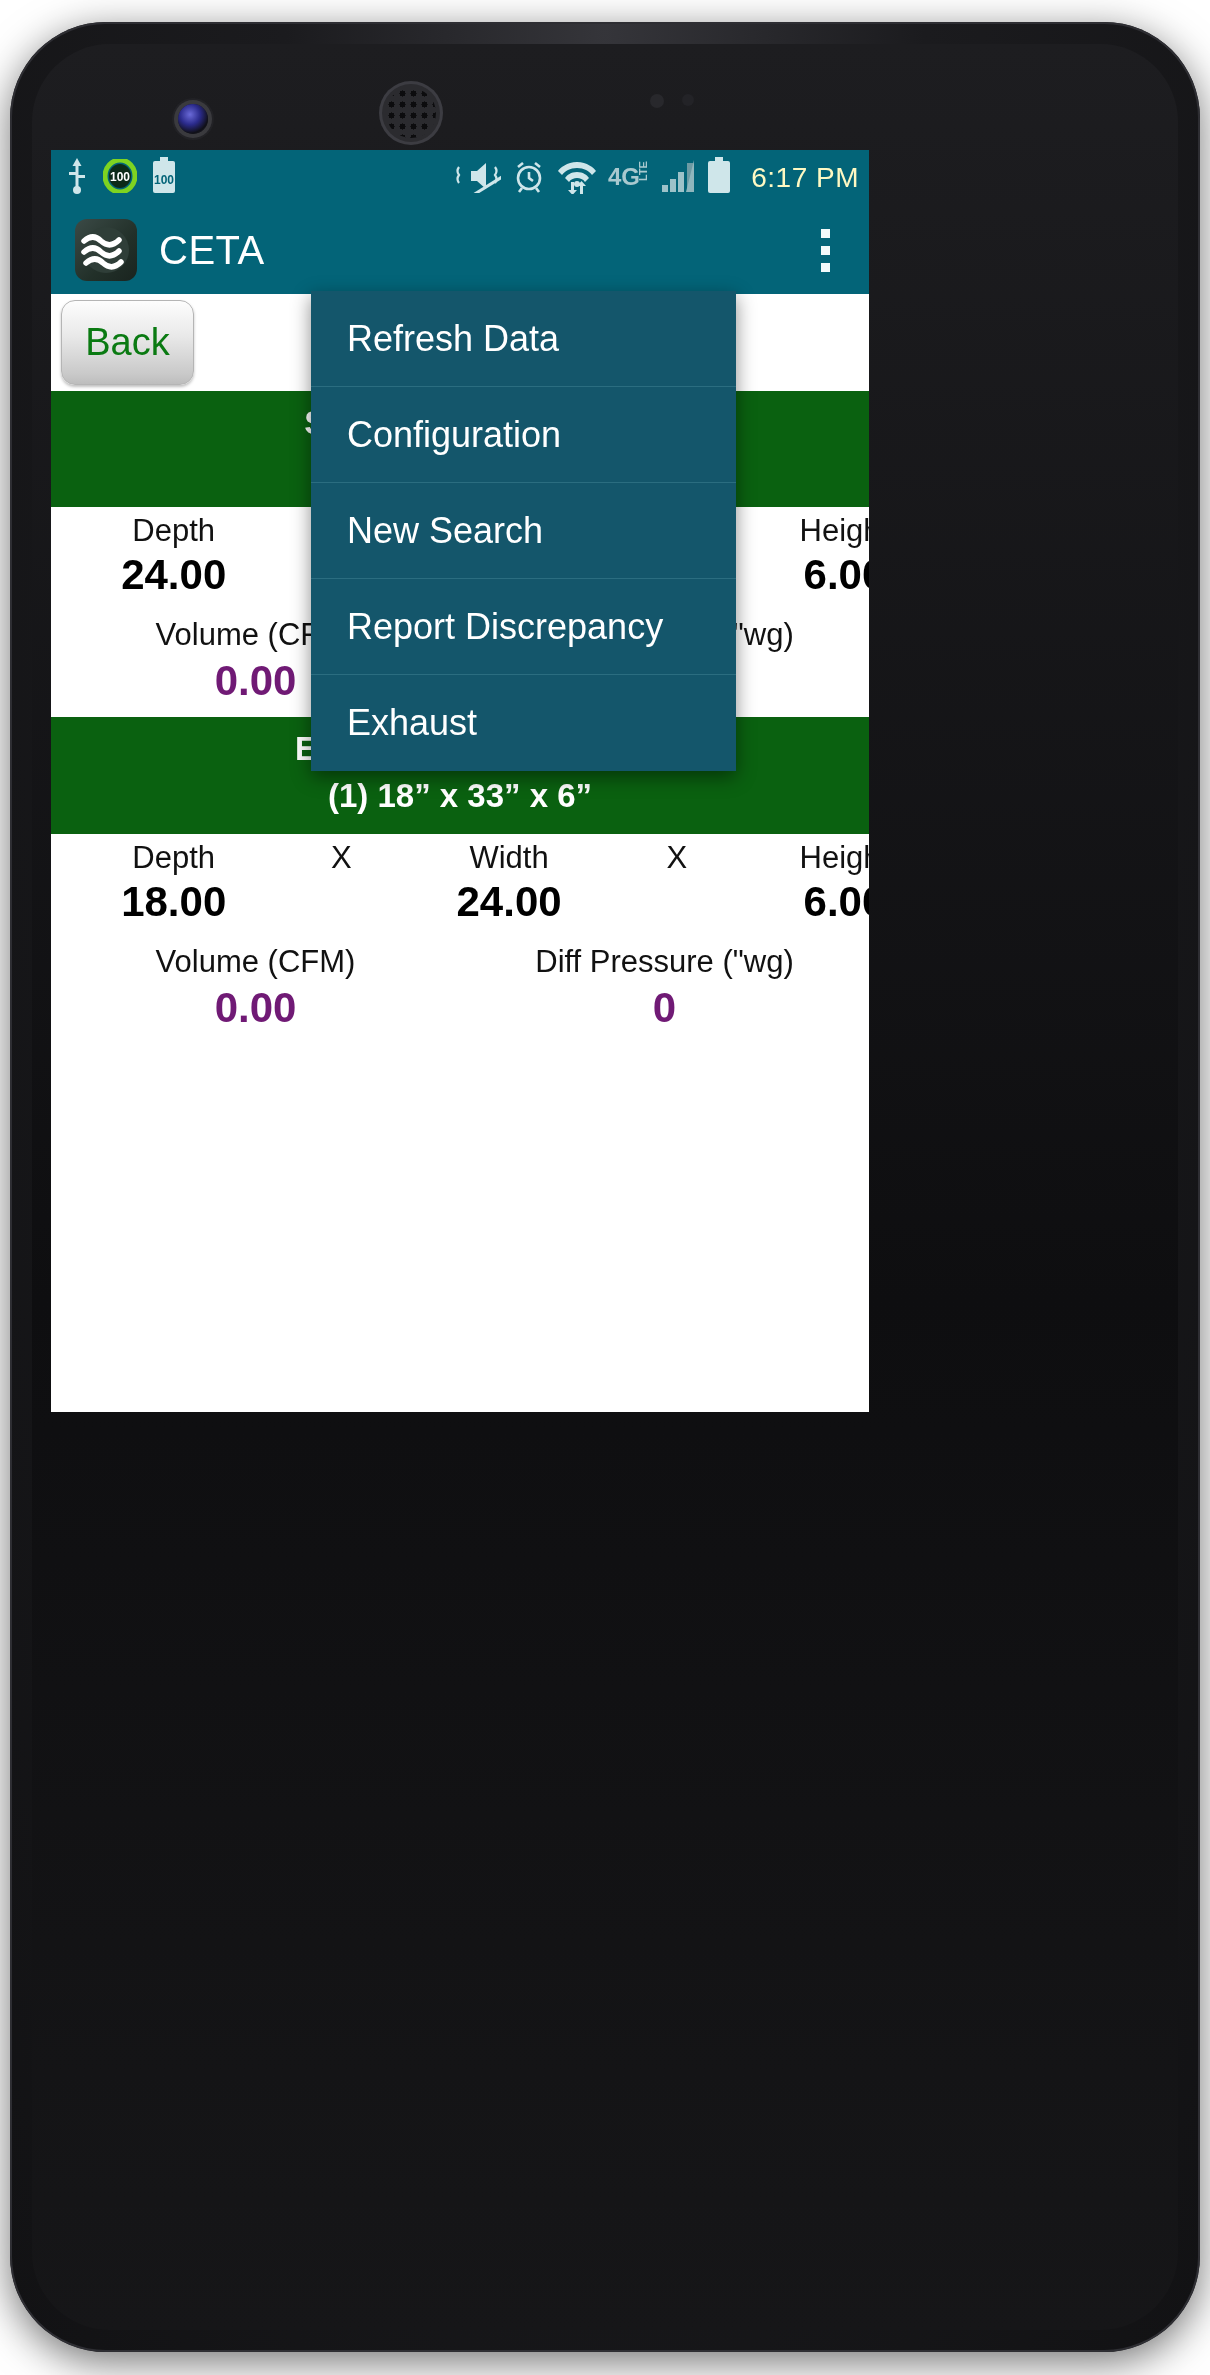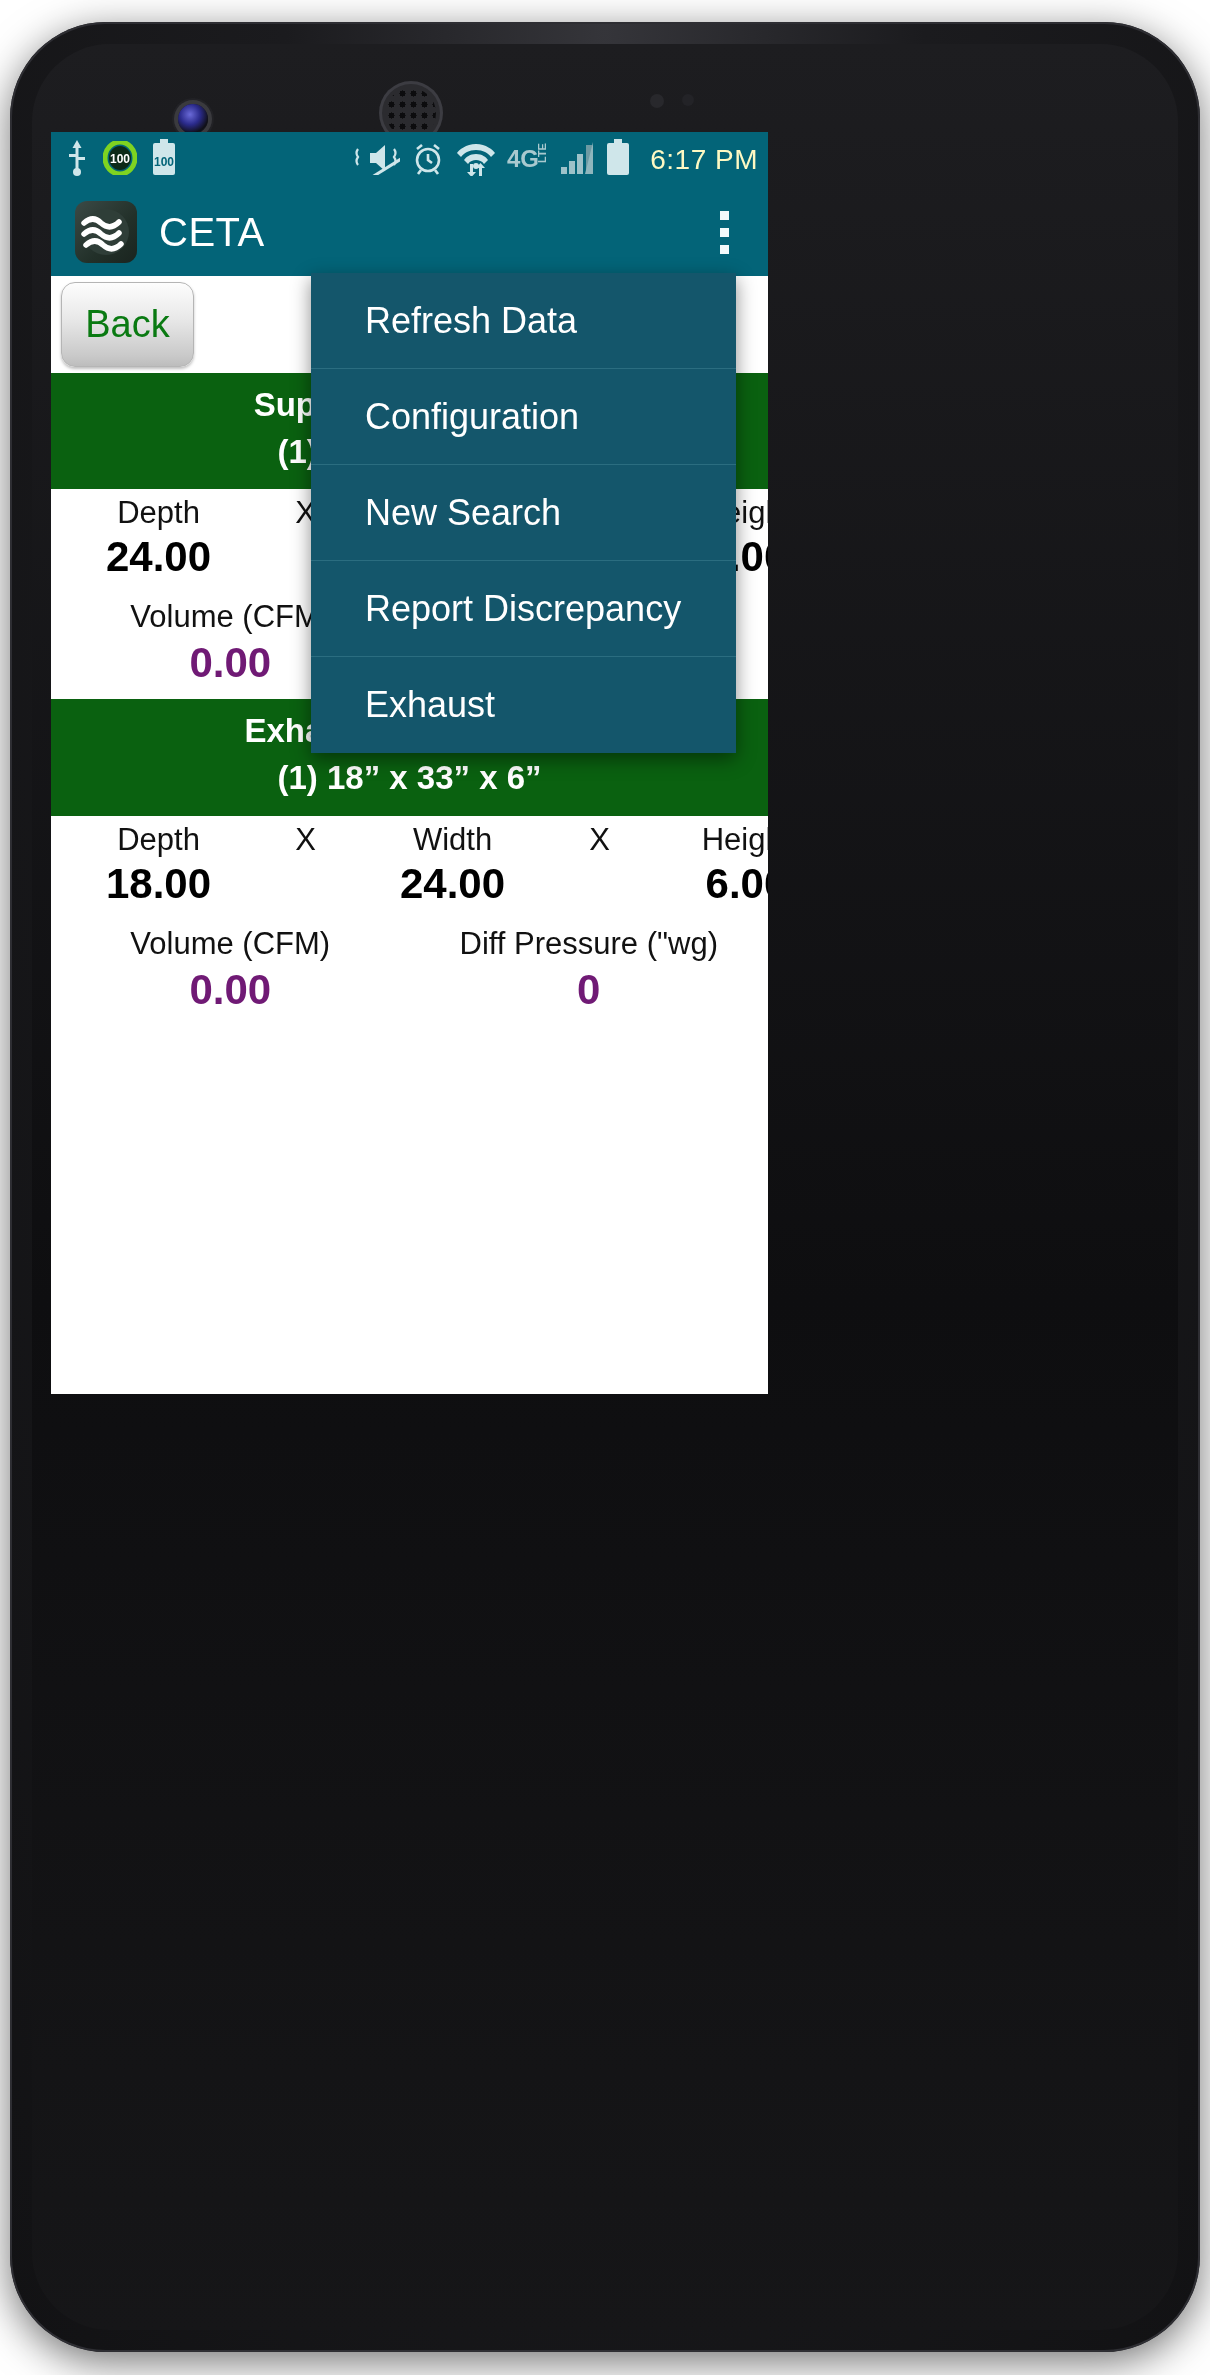--- a/index.html
+++ b/index.html
@@ -45,22 +45,22 @@
     border-radius: 50%;
     background-image: radial-gradient(circle, #0c0c0e 38%, transparent 40%);
     background-size: 11px 11px;
     background-position: 0 0;
   }
   .sensor-a { position:absolute; left:640px; top:72px; width:14px; height:14px; border-radius:50%; background:#28282c; }
   .sensor-b { position:absolute; left:672px; top:72px; width:12px; height:12px; border-radius:50%; background:#232327; }
 
   
   .screen {
-    position: absolute; left: 41px; top: 110px;
-    width: 717px; height: 1262px;
+    position: absolute; left: 41px; top: 128px;
+    width: 818px; height: 1262px;
     background: #ffffff;
     overflow: hidden;
   }
   
 
   
   .status-bar {
     position: relative;
     height: 56px;
     background: #036478;
@@ -162,21 +162,21 @@
     position: absolute;
     left: 260px; top: 141px;
     width: 425px;
     background: #14566b;
     box-shadow: 0 6px 18px rgba(0,0,0,.45);
     z-index: 40;
   }
   .popup-menu .mi {
     height: 96px;
     display: flex; align-items: center;
-    padding-left: 54px;
+    padding-left: 36px;
     color: #ffffff; font-size: 36px; font-weight: 400;
     border-bottom: 1px solid #2b6d80;
     cursor: pointer;
   }
   .popup-menu .mi:last-child { border-bottom: none; }
 </style>
 </head>
 <body>
 
 <div class="phone-frame">

